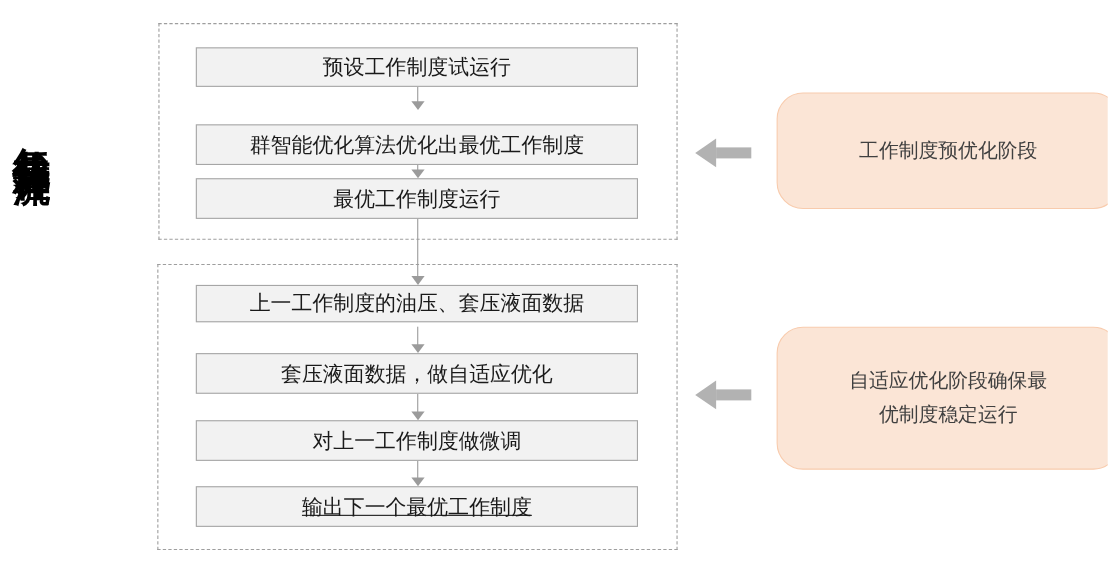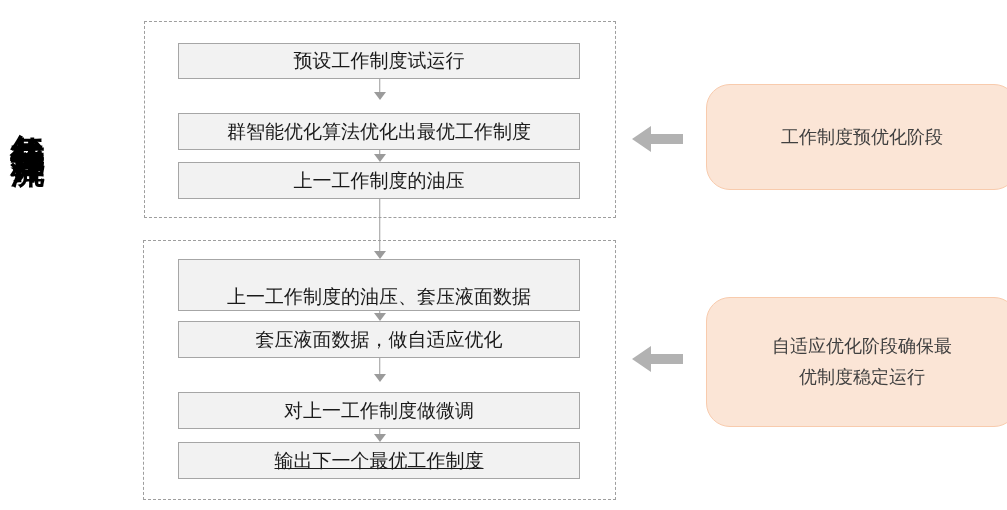--- a/index.html
+++ b/index.html
@@ -52,23 +52,23 @@
     display: flex;
     align-items: center;
     justify-content: center;
     font-size: 19px;
     color: var(--text);
     z-index: 2;
   }
   .step-1 { top: 43px;  height: 36px; }
   .step-2 { top: 113px; }
   .step-3 { top: 162px; }
-  .step-4 { top: 259px; height: 52px; align-items: flex-end; }
+  .step-4 { top: 259px; height: 34px; }
   .step-5 { top: 321px; }
-  .step-6 { top: 392px; font-family: Liberation Serif, serif; }
+  .step-6 { top: 382px; font-family: Liberation Serif, serif; }
   .step-7 { top: 442px; text-decoration: underline; }
 
   .connector {
     position: absolute;
     left: 373px;
     width: 13px;
     z-index: 1;
   }
   .connector .line {
     position: absolute;
@@ -152,21 +152,21 @@
     <div class="head"></div>
   </div>
   <div class="step-box step-2">
     <span>群智能优化算法优化出最优工作制度</span>
   </div>
   <div class="connector conn-2">
     <div class="line"></div>
     <div class="head"></div>
   </div>
   <div class="step-box step-3">
-    <span>上一工作制度的油压</span>
+    <span>最优工作制度运行</span>
   </div>
 
   <div class="connector conn-3">
     <div class="line"></div>
     <div class="head"></div>
   </div>
 
   <div class="stage-frame stage2"></div>
 
   <div class="step-box step-4">

